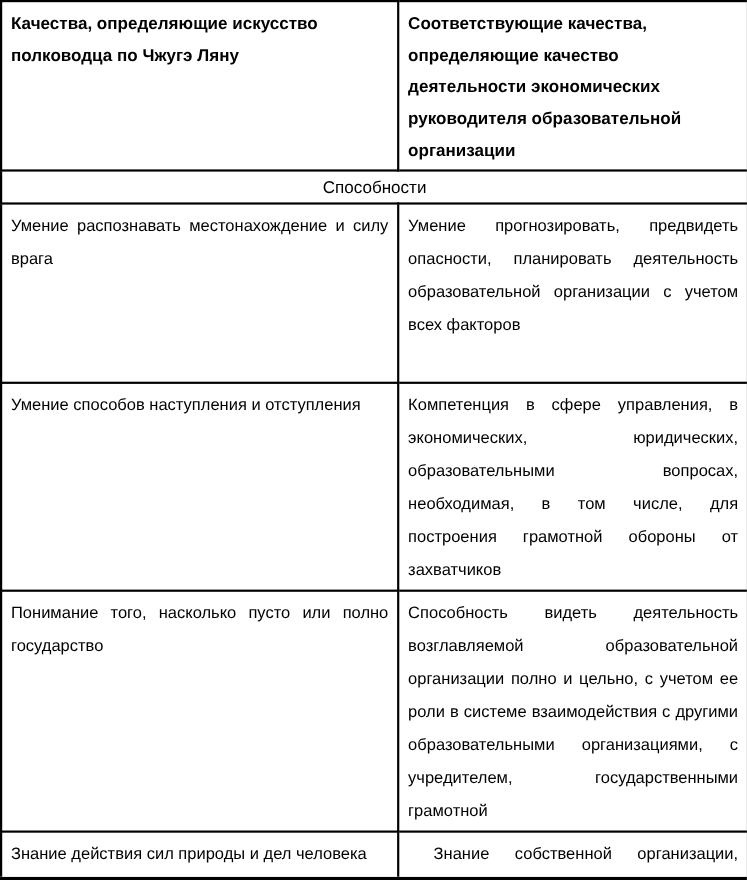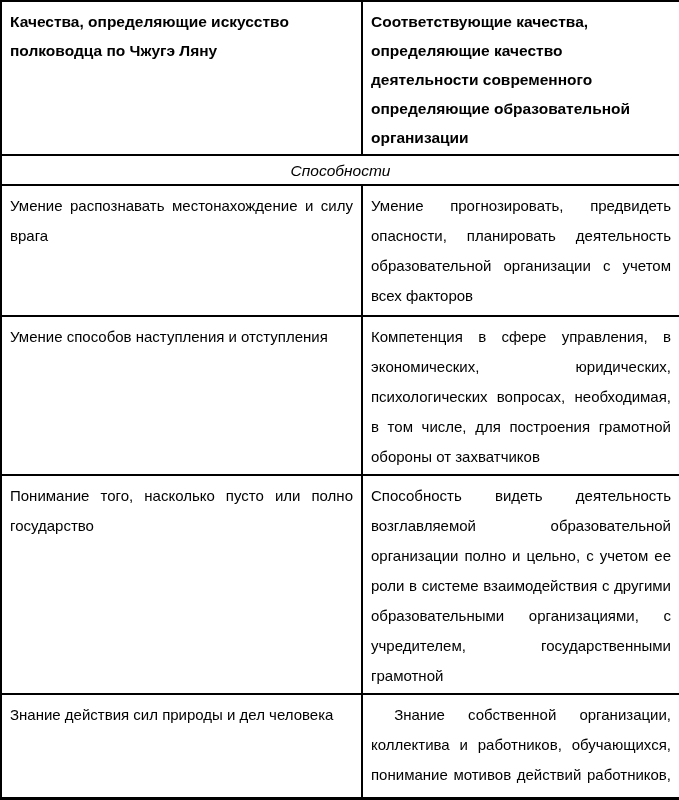--- a/index.html
+++ b/index.html
@@ -35,57 +35,56 @@
     line-height: 29px;
     text-align: left;
   }
   .section-cell {
     text-align: center;
     vertical-align: middle;
     font-size: 15.5px;
     font-weight: normal;
     line-height: 20px;
     padding: 2px 4px;
-    font-style: italic;
   }
   .body-cell {
     font-size: 15px;
     line-height: 30px;
     text-align: justify;
   }
   tr.r-header  { height: 120px; }
   tr.r-section { height: 30px; }
-  tr.r-1 { height: 131px; margin-top: 40px; }
+  tr.r-1 { height: 163px; margin-top: 40px; }
   tr.r-2 { height: 145px; }
   tr.r-3 { height: 215px; }
 </style>
 </head>
 <body>
 
 <div class="page">
   <table class="qual-table">
     <colgroup>
       <col style="width:361px">
       <col style="width:318px">
     </colgroup>
     <tbody>
       <tr class="r-header">
         <th class="hdr-cell">Качества, определяющие искусство полководца по Чжугэ Ляну</th>
-        <th class="hdr-cell">Соответствующие качества, определяющие качество деятельности современного определяющие образовательной организации</th>
+        <th class="hdr-cell">Соответствующие качества, определяющие качество деятельности экономических руководителя образовательной организации</th>
       </tr>
       <tr class="r-section">
         <td class="section-cell" colspan="2">Способности</td>
       </tr>
       <tr class="r-1">
         <td class="body-cell">Умение распознавать местонахождение и силу врага</td>
         <td class="body-cell">Умение прогнозировать, предвидеть опасности, планировать деятельность образовательной организации с учетом всех факторов</td>
       </tr>
       <tr class="r-2">
         <td class="body-cell">Умение способов наступления и отступления</td>
-        <td class="body-cell">Компетенция в сфере управления, в экономических, юридических, психологических вопросах, необходимая, в том числе, для построения грамотной обороны от захватчиков</td>
+        <td class="body-cell">Компетенция в сфере управления, в экономических, юридических, образовательными вопросах, необходимая, в том числе, для построения грамотной обороны от захватчиков</td>
       </tr>
       <tr class="r-3">
         <td class="body-cell">Понимание того, насколько пусто или полно государство</td>
         <td class="body-cell">Способность видеть деятельность возглавляемой образовательной организации полно и цельно, с учетом ее роли в системе взаимодействия с другими образовательными организациями, с учредителем, государственными грамотной</td>
       </tr>
       <tr class="r-4">
         <td class="body-cell">Знание действия сил природы и дел человека</td>
         <td class="body-cell">&nbsp;Знание собственной организации, коллектива и работников, обучающихся, понимание мотивов действий работников, обладание максимально полной информацией о финансовой,</td>
       </tr>
     </tbody>

